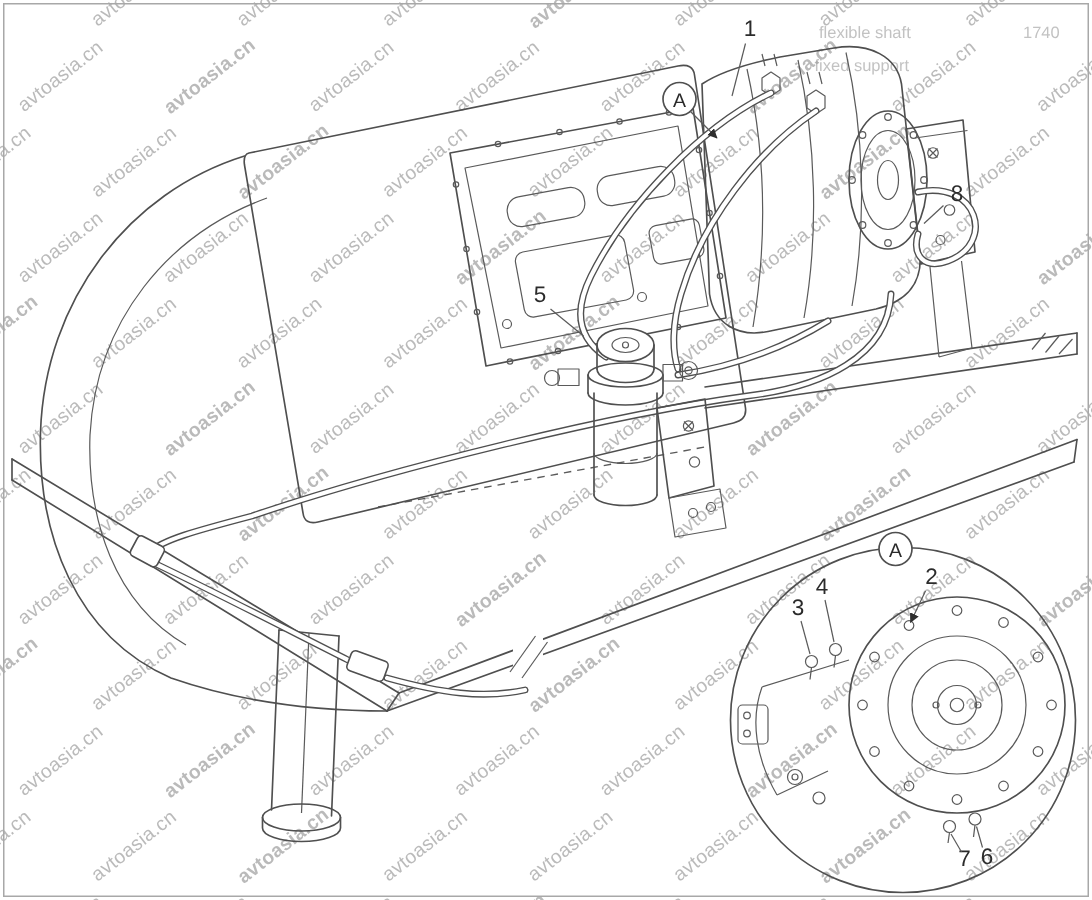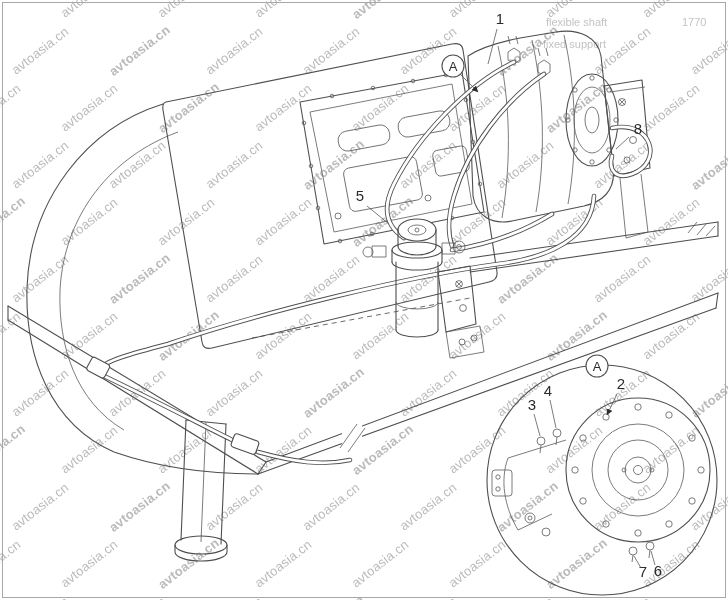--- a/index.html
+++ b/index.html
@@ -121,21 +121,21 @@
       <span class="wm" style="left: 297px; top: 613px; font-weight: 700;">avtoasia.cn</span>
       <span class="wm" style="left: 394px; top: 613px;">avtoasia.cn</span>
       <span class="wm" style="left: 491px; top: 613px;">avtoasia.cn</span>
       <span class="wm" style="left: 588px; top: 613px;">avtoasia.cn</span>
       <span class="wm" style="left: 685px; top: 613px; font-weight: 700;">avtoasia.cn</span>
     </div>
 
   <div>
     <span class="bg-frag" style="left:546px;top:16px">flexible shaft</span>
     <span class="bg-frag" style="left:543px;top:38px">fixed support</span>
-    <span class="bg-frag" style="left:682px;top:16px">1770</span>
+    <span class="bg-frag" style="left:682px;top:16px">1740</span>
   </div>
 
   <svg class="diagram" width="728" height="600" viewBox="0 0 728 600">
     <defs>
       <marker id="arrow" markerWidth="9" markerHeight="9" refX="7.5" refY="4" orient="auto">
         <path d="M0,0 L8,4 L0,8 Z" fill="#2e2e2e"></path>
       </marker>
     </defs>
 
     <g>

